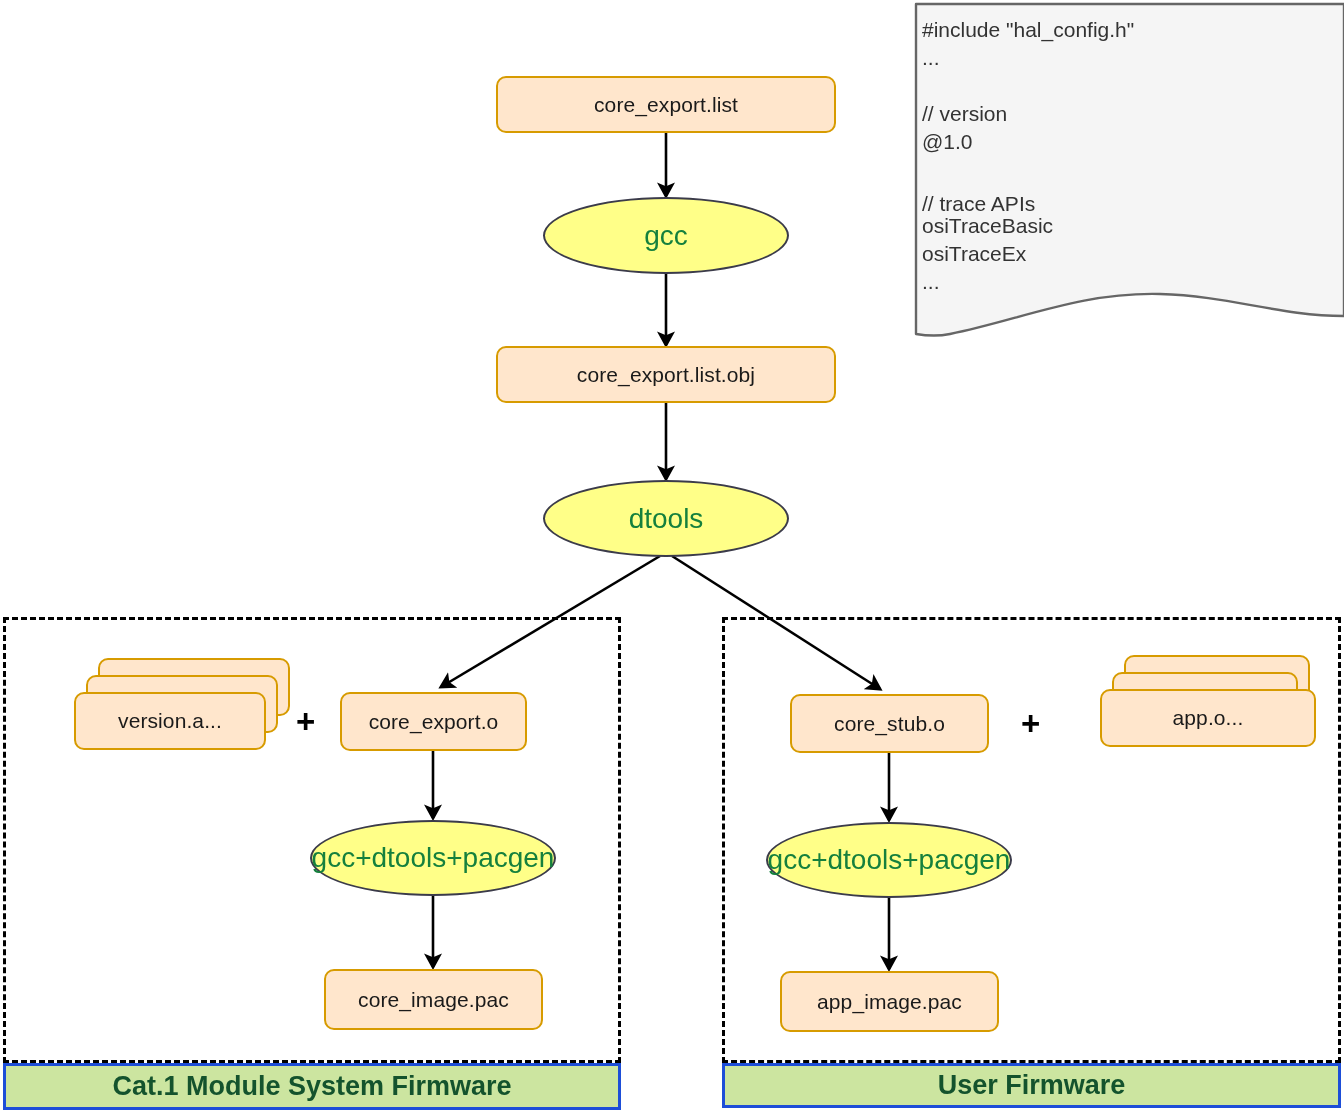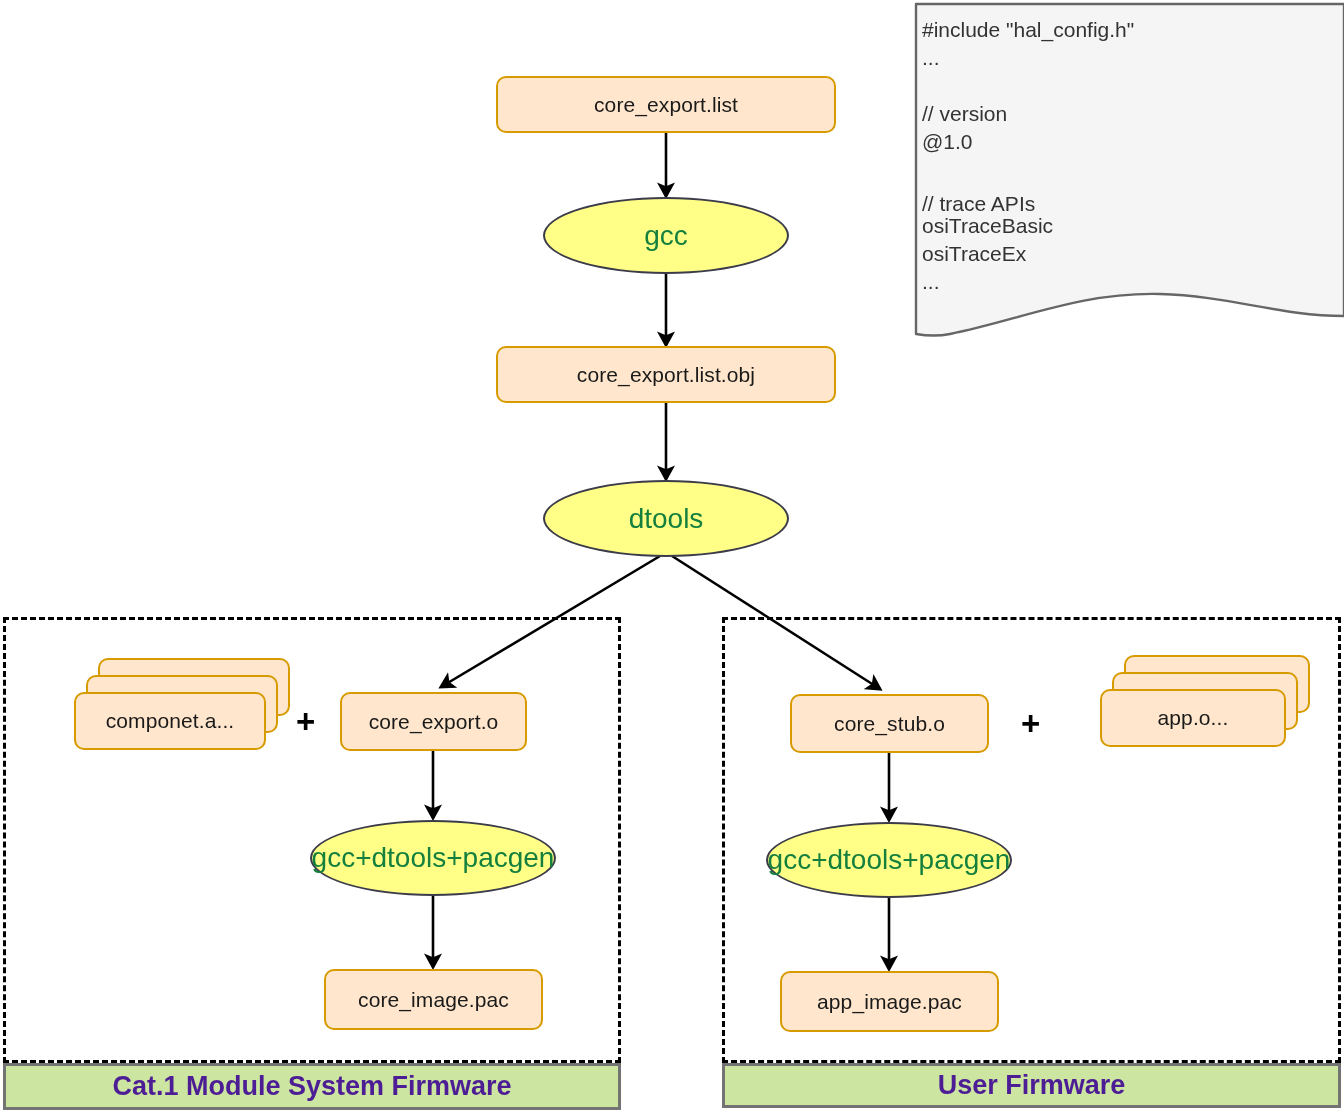--- a/index.html
+++ b/index.html
@@ -66,27 +66,27 @@
   .group-dashed {
     position: absolute;
     box-sizing: border-box;
     border: 3px dashed #000000;
     background: transparent;
   }
   .group-banner {
     position: absolute;
     box-sizing: border-box;
     background: #cce5a0;
-    border: 3px solid #737373;
+    border: 3px solid #1d4ed8;
     display: flex;
     align-items: center;
     justify-content: center;
     font-size: 27px;
     font-weight: 700;
-    color: #4c1d95;
+    color: #14532d;
     white-space: nowrap;
   }
   .note-shape {
     position: absolute;
     left: 0; top: 0;
     width: 1344px; height: 1112px;
     pointer-events: none;
   }
   .note-text {
     position: absolute;
@@ -150,41 +150,41 @@
 
   <div class="node-ellipse" style="left:543px; top:197px; width:246px; height:77px;">gcc</div>
 
   <div class="node-box" style="left:496px; top:346px; width:340px; height:57px;">core_export.list.obj</div>
 
   <div class="node-ellipse" style="left:543px; top:480px; width:246px; height:77px;">dtools</div>
 
   <div class="stack-wrap" style="left:74px; top:658px; width:216px; height:92px;">
     <div class="node-box" style="left:24px; top:0px; width:192px; height:58px;"></div>
     <div class="node-box" style="left:12px; top:17px; width:192px; height:58px;"></div>
-    <div class="node-box" style="left:0px; top:34px; width:192px; height:58px;">componet.a...</div>
+    <div class="node-box" style="left:0px; top:34px; width:192px; height:58px;">version.a...</div>
   </div>
 
   <div class="plus-sign" style="left:296px; top:705px;">+</div>
 
   <div class="node-box" style="left:340px; top:692px; width:187px; height:59px;">core_export.o</div>
 
   <div class="node-ellipse" style="left:310px; top:820px; width:246px; height:76px;">gcc+dtools+pacgen</div>
 
   <div class="node-box" style="left:324px; top:969px; width:219px; height:61px;">core_image.pac</div>
 
   <div class="group-banner" style="left:3px; top:1063px; width:618px; height:47px;">Cat.1 Module System Firmware</div>
 
   <div class="node-box" style="left:790px; top:694px; width:199px; height:59px;">core_stub.o</div>
 
   <div class="plus-sign" style="left:1021px; top:707px;">+</div>
 
   <div class="stack-wrap" style="left:1100px; top:655px; width:210px; height:92px;">
     <div class="node-box" style="left:24px; top:0px; width:186px; height:58px;"></div>
     <div class="node-box" style="left:12px; top:17px; width:186px; height:58px;"></div>
-    <div class="node-box" style="left:0px; top:34px; width:186px; height:58px;">app.o...</div>
+    <div class="node-box" style="left:0px; top:34px; width:216px; height:58px;">app.o...</div>
   </div>
 
   <div class="node-ellipse" style="left:766px; top:822px; width:246px; height:76px;">gcc+dtools+pacgen</div>
 
   <div class="node-box" style="left:780px; top:971px; width:219px; height:61px;">app_image.pac</div>
 
   <div class="group-banner" style="left:722px; top:1063px; width:619px; height:45px;">User Firmware</div>
 
 </div>
 

